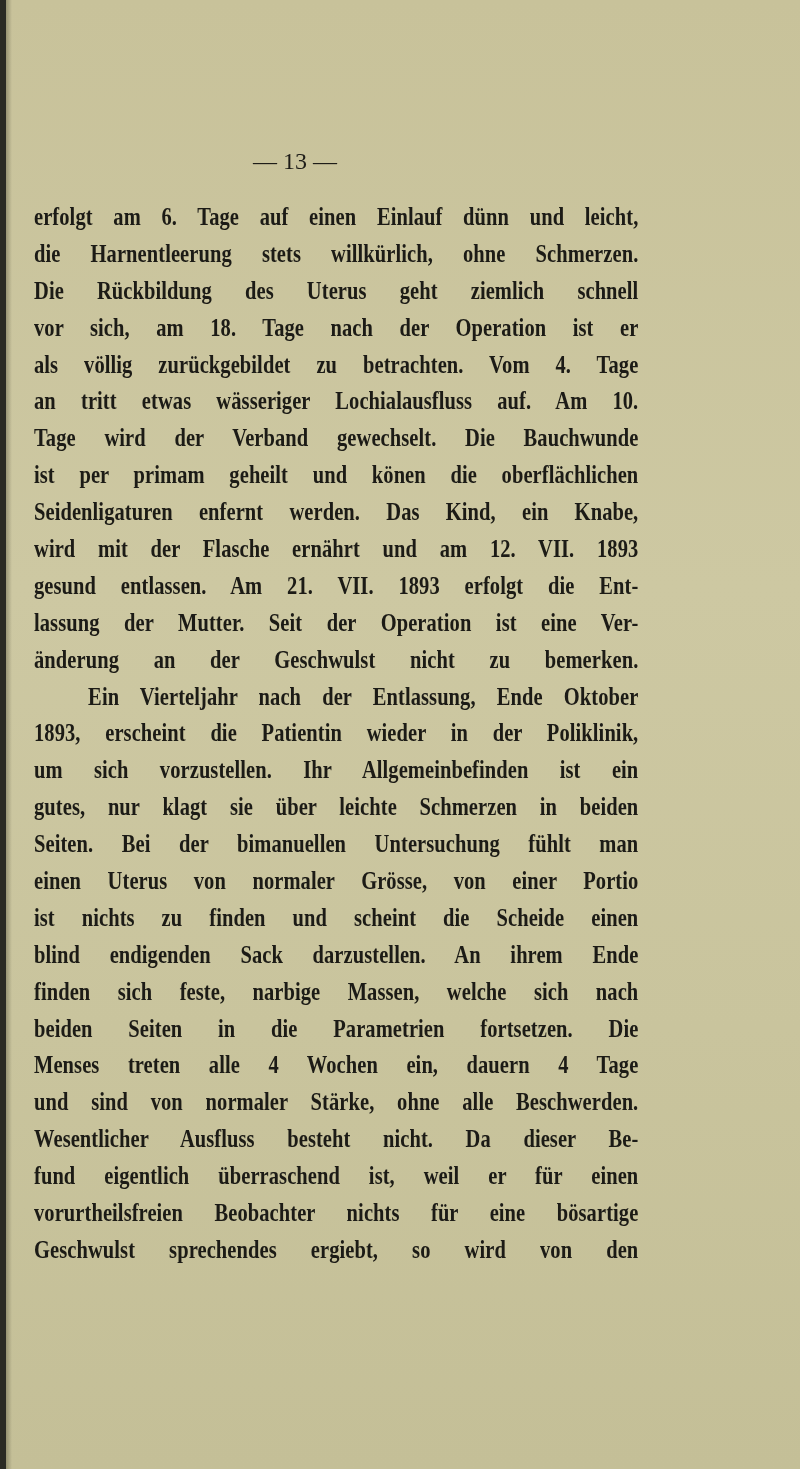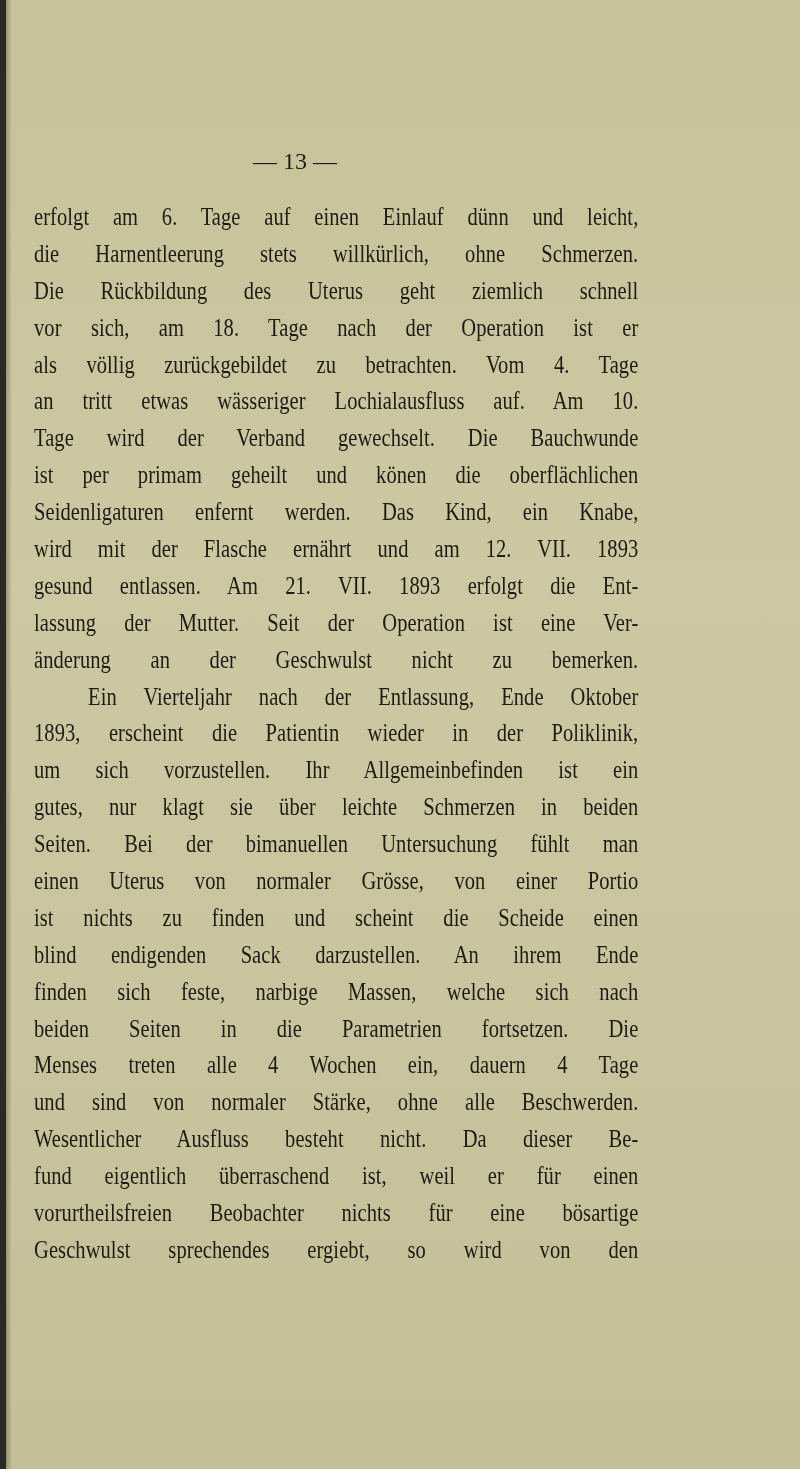--- a/index.html
+++ b/index.html
@@ -54,20 +54,21 @@
     }
     .text-block {
       position: absolute;
       left: 34px;
       top: 199px;
       width: 604px;
       font-family: "Liberation Serif", serif;
       font-size: 25px;
       color: #1c1b16;
       letter-spacing: 0.1px;
+      font-weight: bold;
     }
     .line {
       height: 36.9px;
       line-height: 36.9px;
       white-space: nowrap;
       text-align: justify;
       text-align-last: justify;
       transform: scaleX(0.82);
       transform-origin: left center;
       width: 737px;

